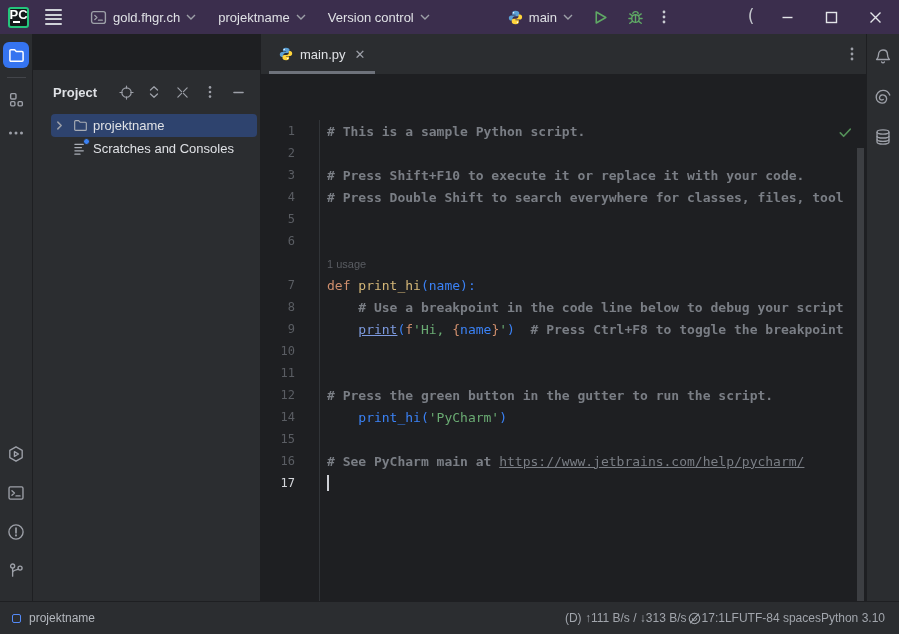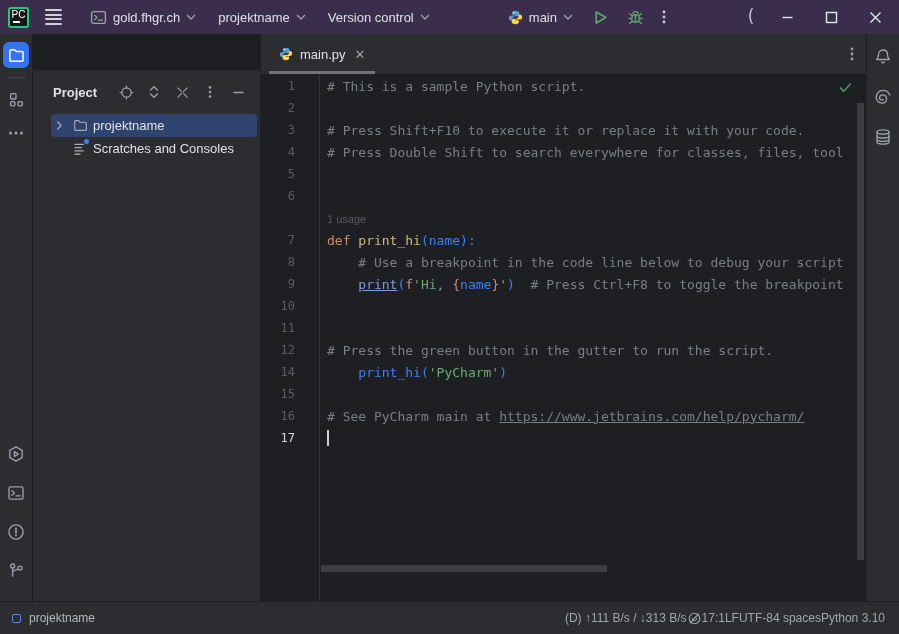--- a/index.html
+++ b/index.html
@@ -14,21 +14,21 @@
   
   .titlebar{
     height:34px; background:#3B2E4D; display:flex; align-items:center;
     padding:0 10px 0 8px; gap:0; user-select:none;
   }
   .pc-logo{
     width:21px; height:21px; border:2px solid #24C57C; border-radius:3px;
     background:#15181B; display:flex; flex-direction:column; align-items:center;
     justify-content:center; margin-right:14px; flex:none;
   }
-  .pc-logo .t{ font-size:10px; font-weight:normal; color:#fff; line-height:8px; letter-spacing:0; }
+  .pc-logo .t{ font-size:13px; font-weight:bold; color:#fff; line-height:8px; letter-spacing:0; }
   .pc-logo .u{ width:7px; height:1.5px; background:#fff; margin-top:2px; margin-right:4px; }
   .burger{ display:flex; flex-direction:column; gap:2.5px; margin-right:20px; padding:4px 2px; flex:none;}
   .burger i{ width:17px; height:2px; background:#CFD2D8; border-radius:1px; }
   .tb-item{ display:flex; align-items:center; gap:6px; padding:4px 6px; border-radius:4px; color:#DFE1E5; margin-right:10px; flex:none; }
   .chev{ color:#9DA0A8; }
   .spacer{ flex:1; }
   .tb-run-group{ display:flex; align-items:center; flex:none; }
   .tb-btn{ padding:4px 9px; display:flex; align-items:center; flex:none; }
   .win-controls{ display:flex; align-items:center; gap:8px; flex:none; margin-left:6px;}
   .win-btn{ width:28px; height:26px; display:flex; align-items:center; justify-content:center; color:#C9CCD2; }
@@ -56,37 +56,37 @@
   .pp-icon{ width:16px; height:16px; display:flex; align-items:center; justify-content:center; }
   .tree{ padding-left:18px; }
   .tree-row{ height:23px; display:flex; align-items:center; border-radius:4px; margin-right:3px; color:#DFE1E5; }
   .tree-row.selected{ background:#2E436E; }
   .tree-chev{ width:16px; display:flex; justify-content:center; color:#9DA0A8; flex:none; }
   .tree-icon{ width:18px; margin:0 4px 0 4px; display:flex; justify-content:center; color:#A9ADB5; flex:none; position:relative;}
   .tree-label{ white-space:nowrap; }
   .badge-dot{ position:absolute; top:-3px; right:-1px; width:7px; height:7px; border-radius:50%; background:#3B82F6; border:1px solid #2B2D30;}
 
   
-  .editor-col{ flex:1; display:flex; flex-direction:column; min-width:0; }
+  .editor-col{ flex:1; display:flex; flex-direction:column; min-width:0;gap:45px; }
   .tabbar{ height:41px; background:#2B2D30; border-bottom:1px solid #1E1F22; display:flex; align-items:center; padding-left:8px; flex:none; }
   .tab{ height:100%; display:flex; align-items:center; gap:7px; padding:0 10px; position:relative; color:#DFE1E5; }
   .tab-underline{ position:absolute; left:0; right:0; bottom:0; height:3px; background:#6E727B; }
   .tab-close{ color:#9DA0A8; font-size:13px; margin-left:2px; }
   .tab-kebab{ margin-left:auto; margin-right:12px; color:#9DA0A8; }
 
   .editor{ position:relative; flex:1; background:#1E1F22; overflow:hidden;
     font-family:"DejaVu Sans Mono","Liberation Mono",monospace; font-size:13px; }
   .gutter-line{ position:absolute; left:58px; top:0; bottom:0; width:1px; background:#313438; }
   .crow{ height:22px; display:flex; align-items:center; white-space:pre; }
   .ln{ width:34px; text-align:right; color:#5A5D63; flex:none; font-size:12px; }
   .ln.cur{ color:#D5D7DC; }
   .gslot{ width:24px; flex:none; display:flex; align-items:center; justify-content:center; }
   .cl{ margin-left:8px; color:#BCBEC4; }
   .inlay-text{ font-size:11px; color:#5A5D63; font-family:"Liberation Sans","DejaVu Sans",sans-serif; }
-  .tok-cm{ color:#7A7E85; } .tok-kw{ color:#CF8E6D; } .tok-fn{ color:#D5B778; }
+  .tok-cm{ color:#7A7E85;font-weight:bold; } .tok-kw{ color:#CF8E6D; } .tok-fn{ color:#D5B778; }
   .tok-bi{ color:#7E9BE0;text-decoration:underline; } .tok-st{ color:#6AAB73; } .tok-tx{ color:#3b82f6; }
   .tok-lk{ color:#7A7E85; text-decoration:underline; }
   .caret{ display:inline-block; width:1.5px; height:16px; background:#CED0D6; vertical-align:middle; }
   .check-ok{ position:absolute; top:5px; right:13px; color:#549159; }
   .vscroll{ position:absolute; right:2px; top:28px; width:7px; height:457px; background:#55575C; opacity:.55; border-radius:0; }
   .hscroll{ position:absolute; left:60px; top:490px; width:286px; height:7px; background:#55575C; opacity:.55; }
 
   
   .statusbar{
     height:33px; background:#2B2D30; border-top:1px solid #1E1F22;

